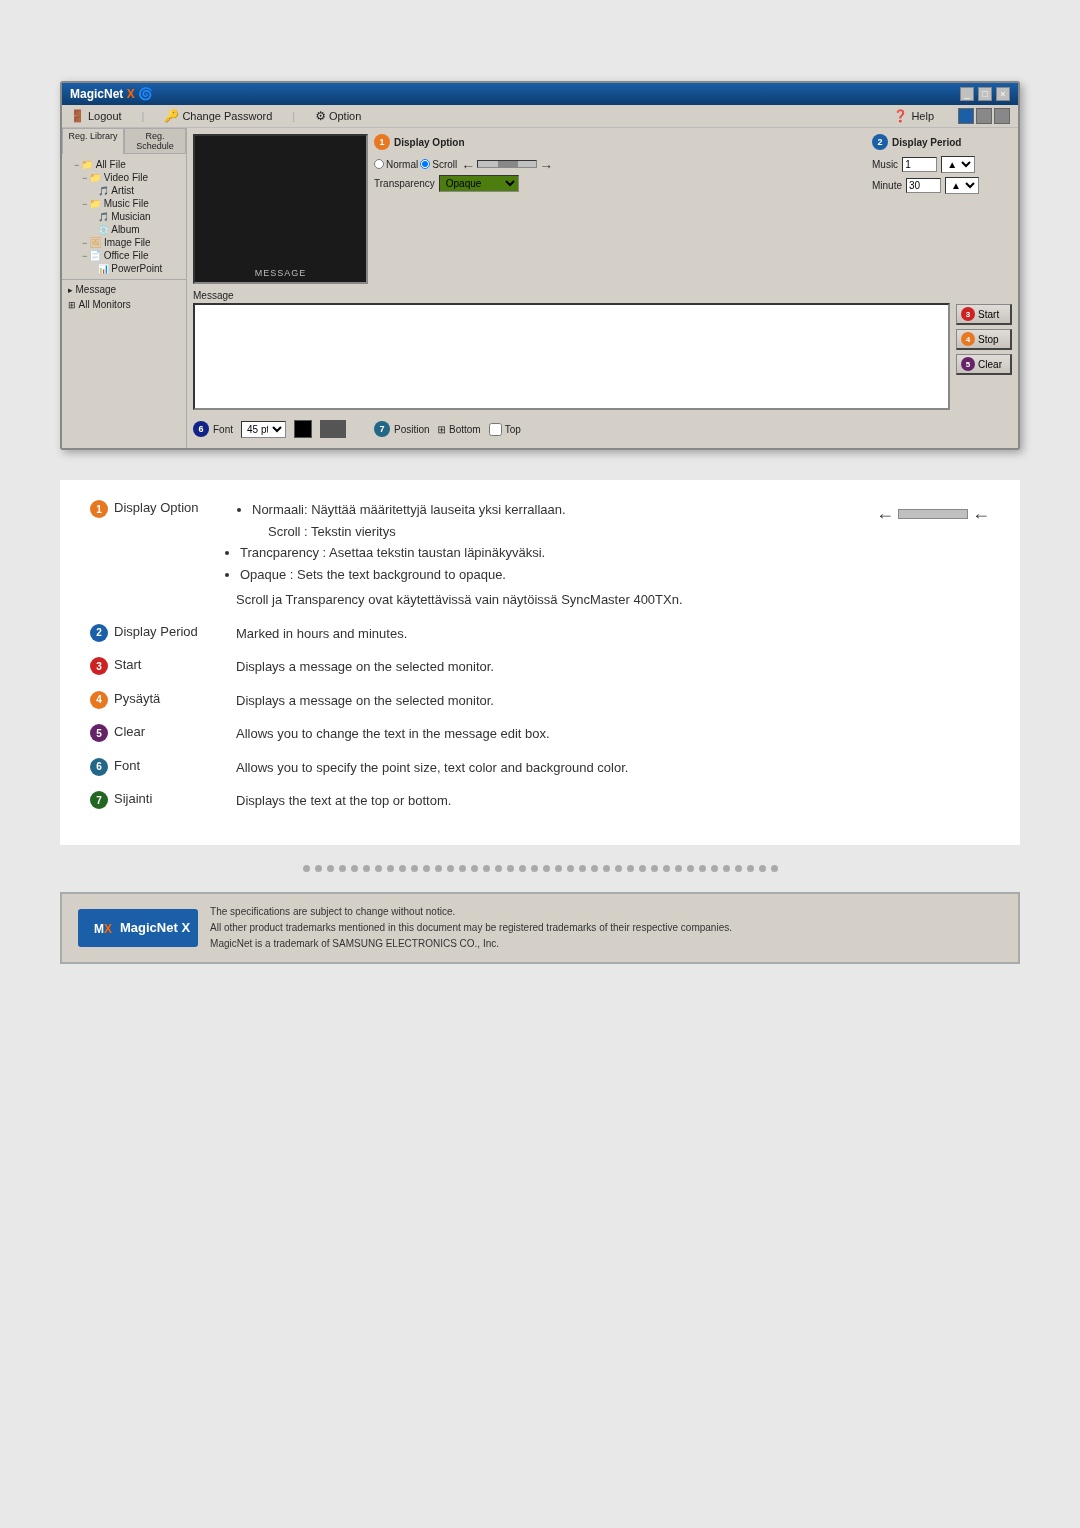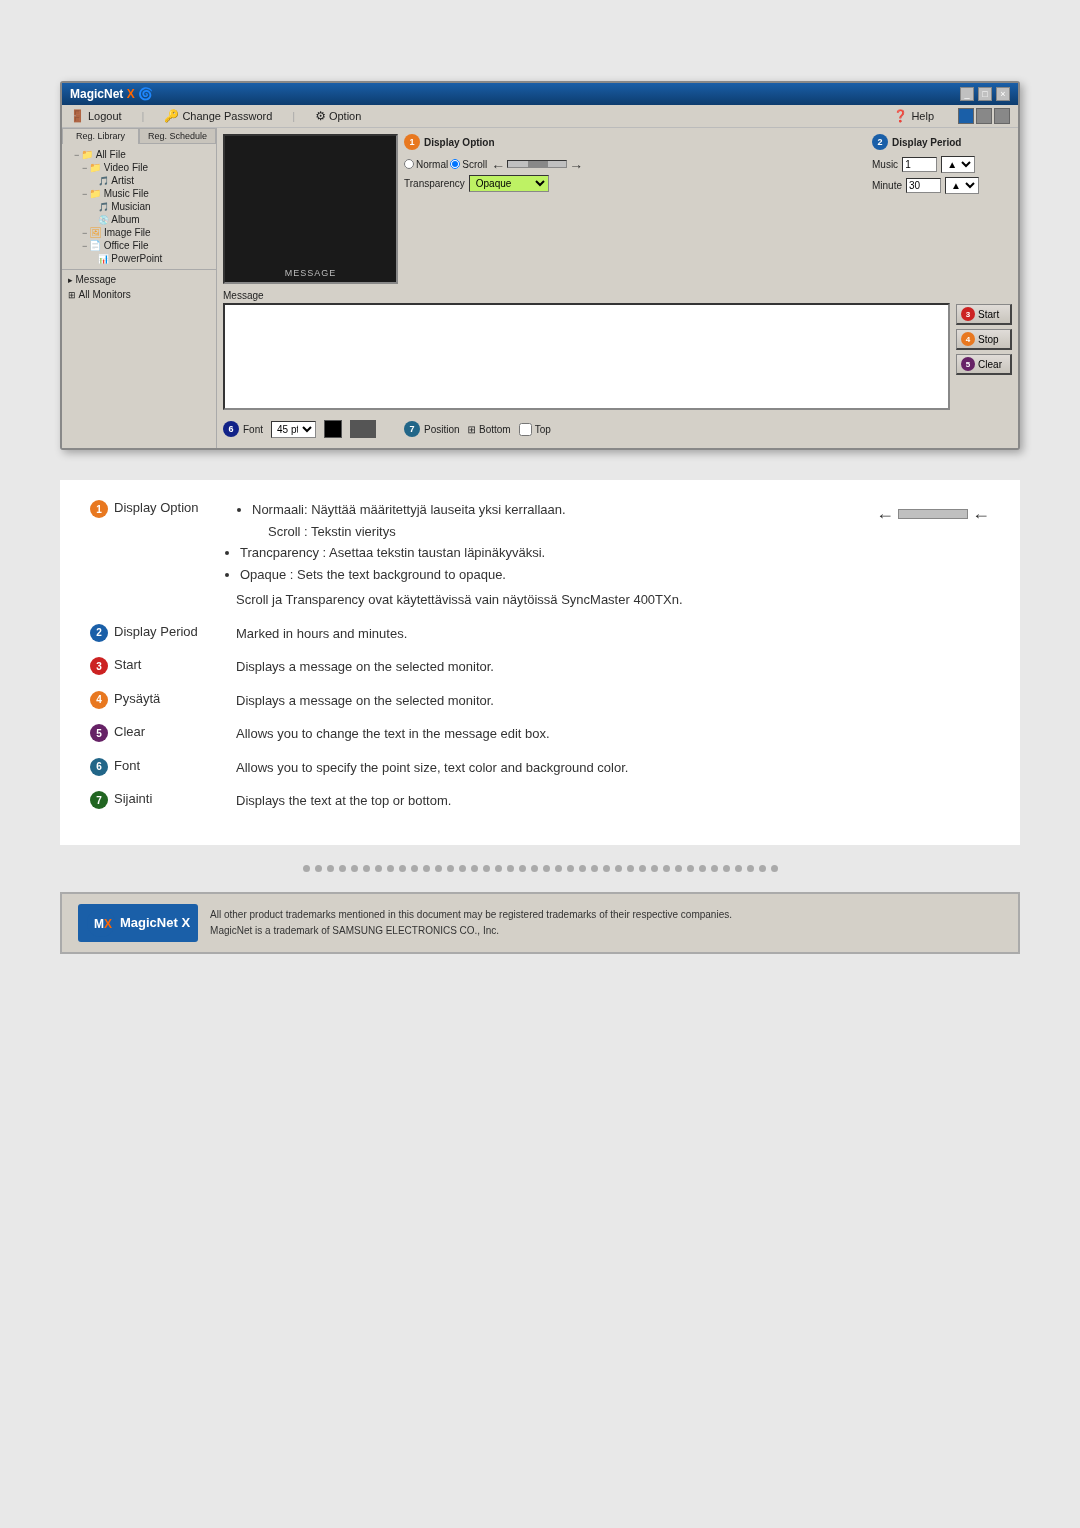--- a/index.html
+++ b/index.html
@@ -109,21 +109,21 @@
     .win-square.blue { background: #1a5fa8; }
 
     
     .app-body {
       display: flex;
       height: 320px;
     }
 
     
     .sidebar {
-      width: 155px;
+      width: 125px;
       background: #d4d0c8;
       border-right: 1px solid #aaa;
       font-size: 10px;
       overflow: hidden;
     }
     .sidebar-tabs {
       display: flex;
     }
     .sidebar-tab {
       flex: 1;
@@ -260,21 +260,21 @@
     .scroll-bar-thumb {
       position: absolute;
       width: 20px;
       height: 100%;
       background: #888;
       left: 20px;
     }
     .option-select {
       font-size: 10px;
       border: 1px inset #888;
-      background: #bef264;
+      background: #4d7c0f;
       padding: 1px 2px;
     }
 
     .display-period-box {
       width: 140px;
     }
     .period-row {
       display: flex;
       align-items: center;
       gap: 4px;
@@ -845,18 +845,19 @@
   <div class="footer">
     <div class="footer-logo">
       <svg width="30" height="30" viewBox="0 0 30 30">
         <circle cx="15" cy="15" r="14" fill="#1a5fa8"></circle>
         <text x="8" y="20" fill="white" font-size="12" font-weight="bold">M</text>
         <text x="18" y="20" fill="#ff6600" font-size="12" font-weight="bold">X</text>
       </svg>
       <span>MagicNet X</span>
     </div>
     <div class="footer-text">
+      <div>The specifications are subject to change without notice.</div>
       <div>All other product trademarks mentioned in this document may be registered trademarks of their respective companies.</div>
       <div>MagicNet is a trademark of SAMSUNG ELECTRONICS CO., Inc.</div>
     </div>
   </div>
 
 </div>
 
 </body></html>

